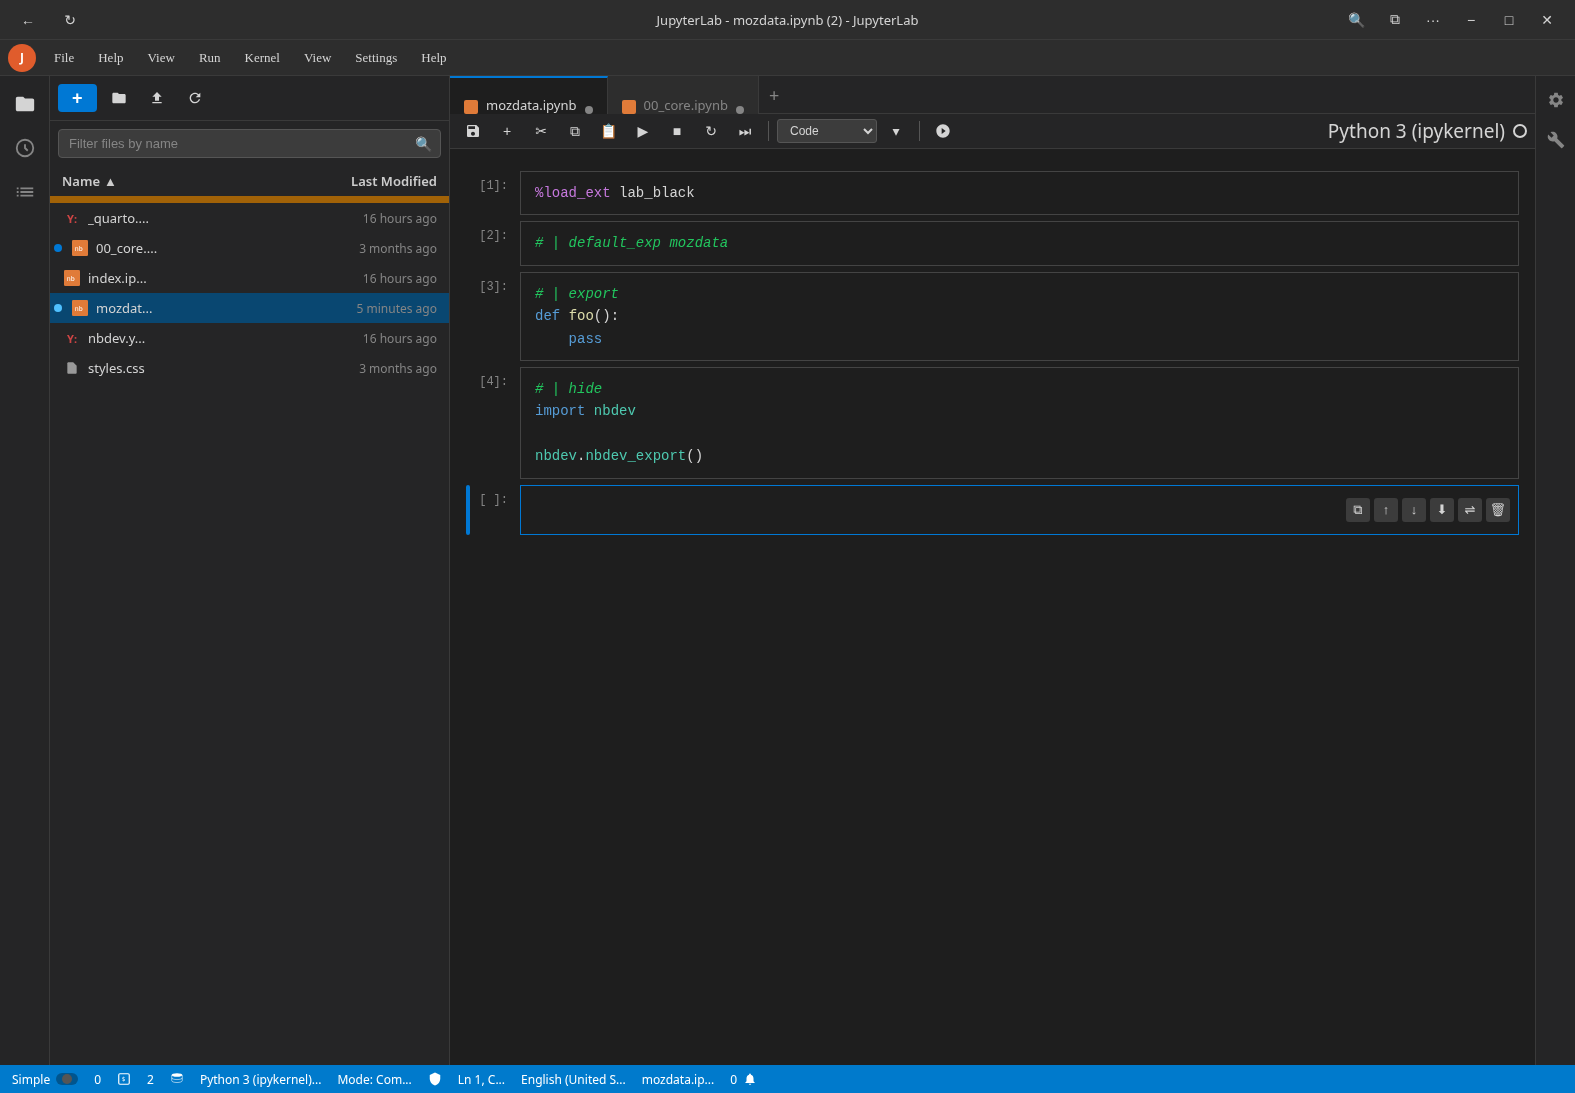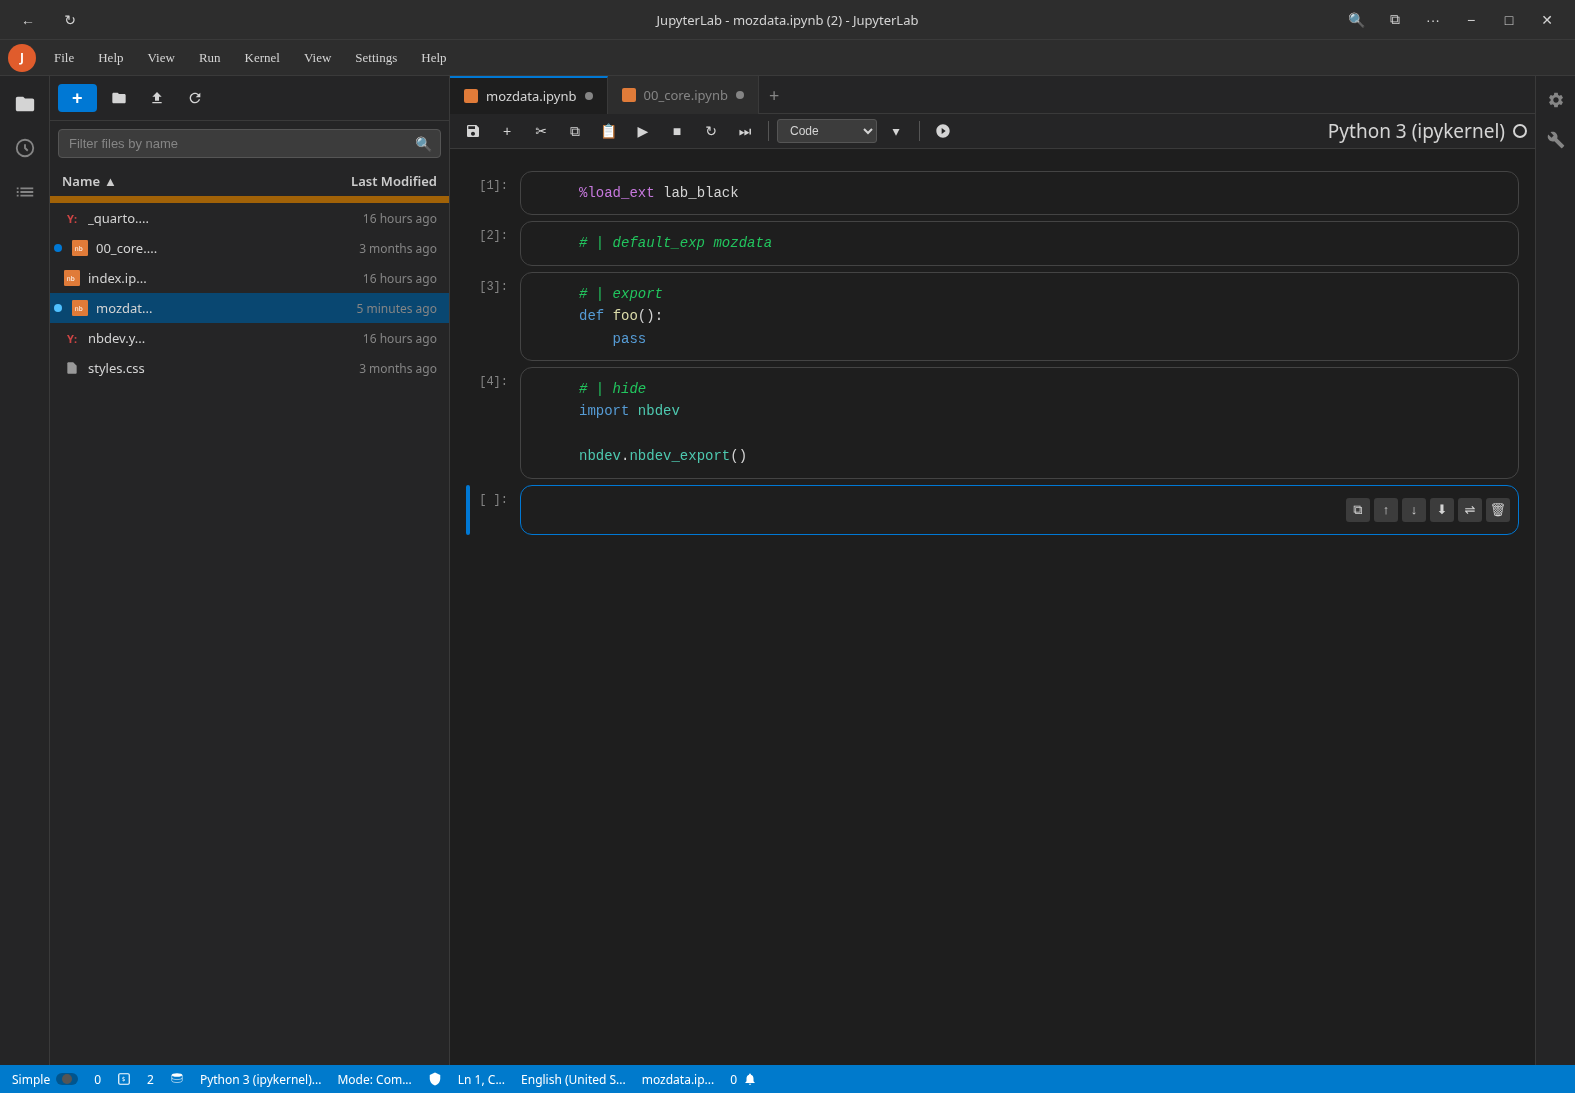--- a/index.html
+++ b/index.html
@@ -261,21 +261,21 @@
     
     .tab-bar {
       background: #252526;
       display: flex;
       align-items: center;
       border-bottom: 1px solid #3a3a3a;
       height: 38px;
     }
     .tab {
       display: flex;
-      align-items: center;
+      align-items: flex-end;
       gap: 8px;
       padding: 0 14px;
       height: 38px;
       cursor: pointer;
       border-right: 1px solid #3a3a3a;
       min-width: 140px;
       background: #2d2d2d;
       color: #858585;
       position: relative;
     }
@@ -391,24 +391,23 @@
       width: 50px;
       padding-top: 8px;
       text-align: right;
       flex-shrink: 0;
       padding-right: 12px;
     }
     .cell-content {
       flex: 1;
       background: #1e1e1e;
       border: 1px solid #444;
-      border-radius: 12px;
+      border-radius: 0;
       overflow: hidden;
       position: relative;
-      padding-left: 44px;
     }
     .cell-content.active-cell {
       border-color: #0078d4;
     }
     .code-area {
       padding: 10px 14px;
       font-family: 'Courier New', monospace;
       font-size: 14px;
       line-height: 1.6;
       white-space: pre;

